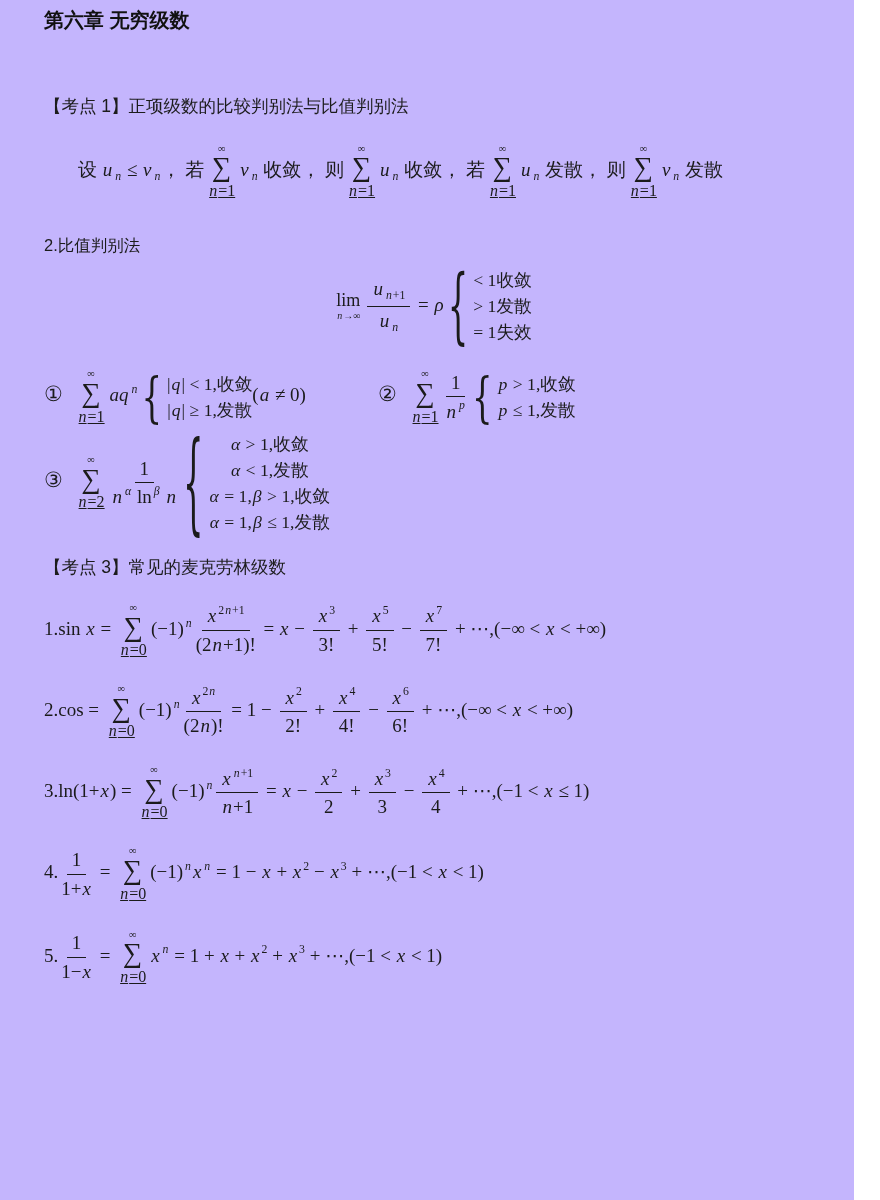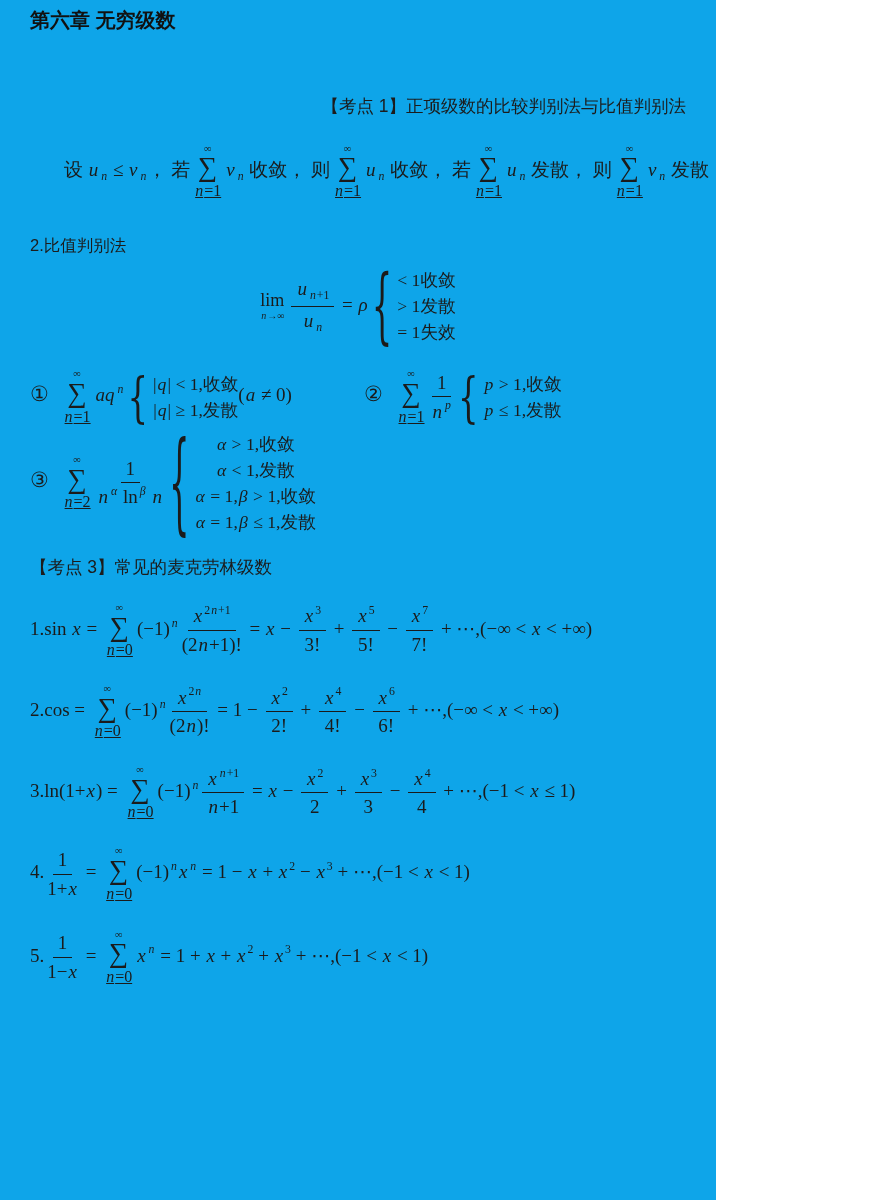--- a/index.html
+++ b/index.html
@@ -1,21 +1,21 @@
 <!DOCTYPE html>
 <html><head>
 <meta charset="utf-8">
 <style>
   html,body{margin:0;padding:0;background:#ffffff;}
-  .page{width:716px;min-height:1200px;box-sizing:border-box;padding:8px 30px 20px 30px;
-        background:#0ea5e9;color:#1b1b1b;overflow:hidden;}
+  .page{width:854px;min-height:1200px;box-sizing:border-box;padding:8px 30px 20px 44px;
+        background:#c4b5fd;color:#1b1b1b;overflow:hidden;}
   .chapter{font-family:"Liberation Sans",sans-serif;font-weight:700;font-size:20px;
            color:#111;margin:0;line-height:1.2;}
   .kp{font-family:"Liberation Sans",sans-serif;font-size:17.5px;color:#1c1c1c;line-height:1.25;}
-  .kp1{margin-top:64px;text-align:right;}
+  .kp1{margin-top:64px;}
   .kp2{margin-top:18px;}
   .kp3{margin-top:22px;}
   .sublabel{font-family:"Liberation Sans",sans-serif;font-size:16.5px;color:#1c1c1c;}
   .sub1{margin-top:40px;}
   .sub2{margin-top:36px;}
   .formula{font-family:"Liberation Serif",serif;font-size:19px;color:#1b1b1b;
            white-space:nowrap;line-height:1.3;}
   .f-comparison{margin-top:26px;padding-left:34px;}
   .f-ratio{margin-top:10px;text-align:center;}
   .row2{display:flex;align-items:center;margin-top:24px;}

